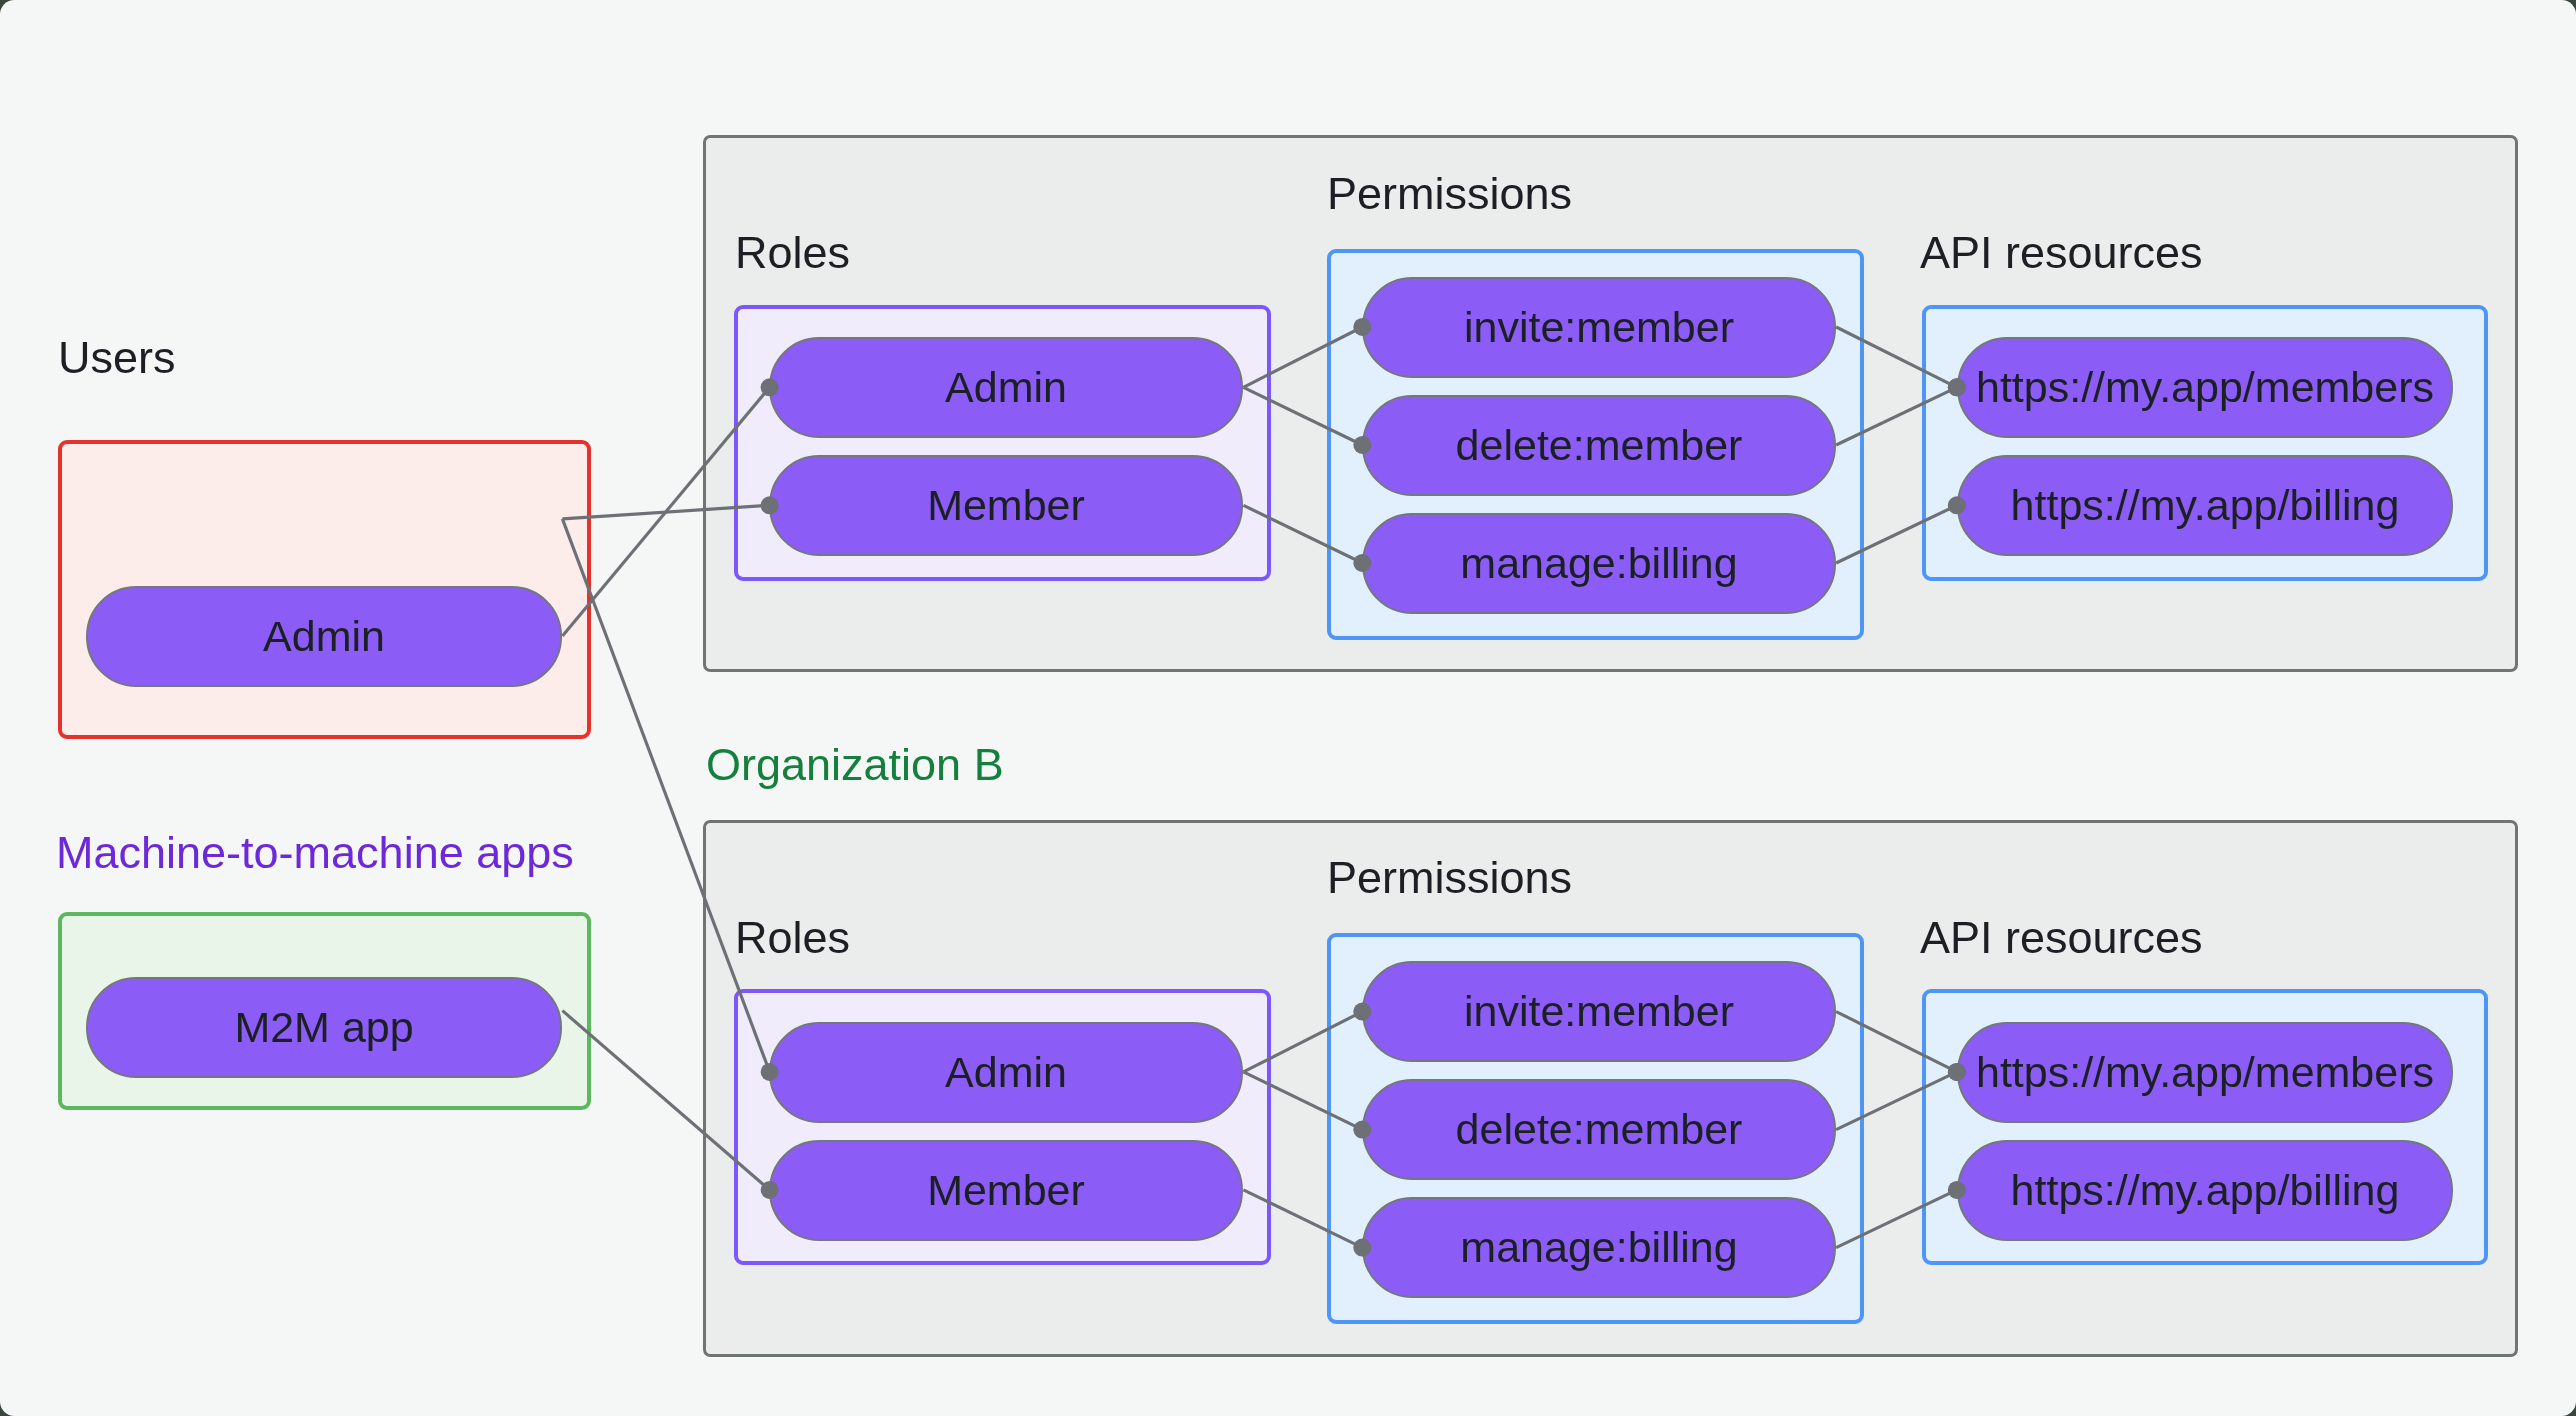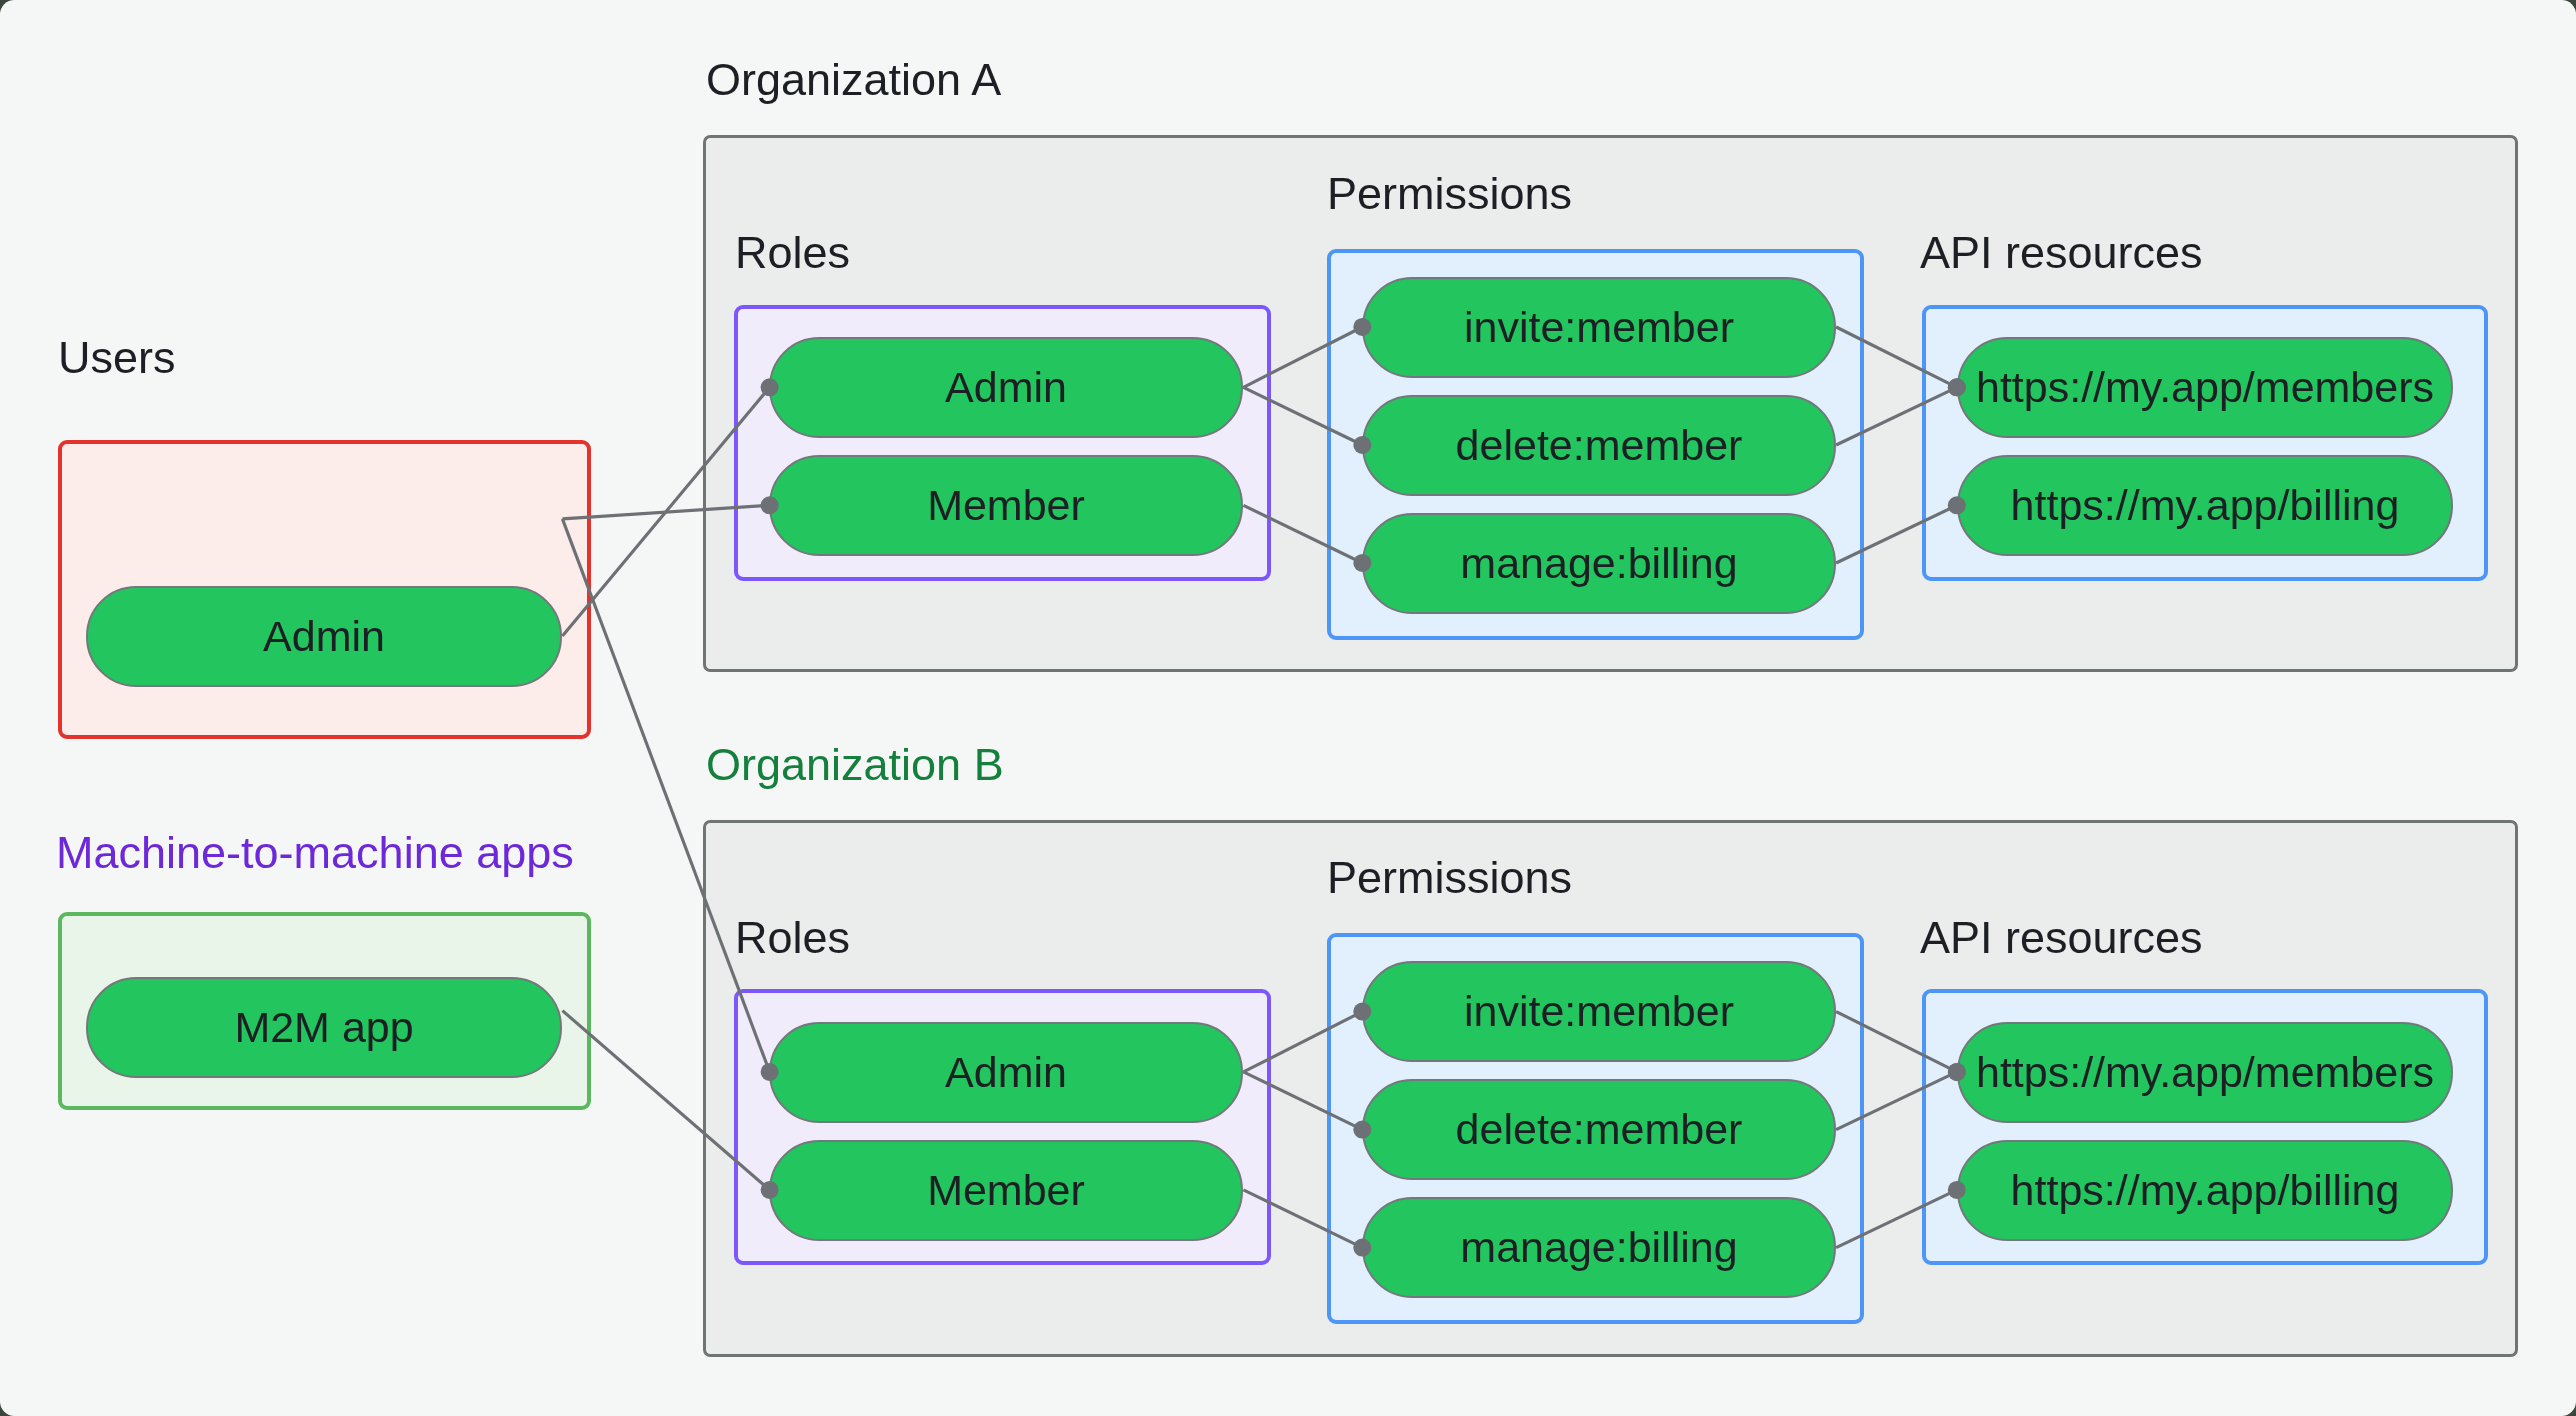--- a/index.html
+++ b/index.html
@@ -29,21 +29,21 @@
     box-sizing: border-box;
     border: 4.5px solid #888;
     border-radius: 9px;
     z-index: 1;
   }
   .orgbox { border-width: 3.6px; border-radius: 7.2px; }
   .node {
     position: absolute;
     box-sizing: border-box;
     height: 101px;
-    background: #22c55e;
+    background: #8b5cf6;
     border: 2.7px solid #74787c;
     border-radius: 50px;
     display: flex;
     align-items: center;
     justify-content: center;
     font-size: 43px;
     font-weight: 500;
     color: #1c2024;
     white-space: nowrap;
     z-index: 2;
@@ -62,21 +62,20 @@
 <div id="canvas" style="background: rgb(245, 247, 246);">
 
   <div class="glabel" style="left: 58px; top: 332px; color: rgb(28, 32, 36);">Users</div>
   <div class="gbox" style="left: 58px; top: 440px; width: 533px; height: 299px; border-color: rgb(228, 51, 45); background: rgb(252, 236, 234);"></div>
   <div class="node" style="left: 86px; top: 586px; width: 476px; border-color: rgb(116, 120, 124); color: rgb(28, 32, 36);">Admin</div>
 
   <div class="glabel" style="left: 56px; top: 827px; color: #6d28d9;">Machine-to-machine apps</div>
   <div class="gbox" style="left: 58px; top: 912px; width: 533px; height: 198px; border-color: rgb(92, 184, 94); background: rgb(233, 245, 233);"></div>
   <div class="node" style="left: 86px; top: 977px; width: 476px; border-color: rgb(116, 120, 124); color: rgb(28, 32, 36);">M2M app</div>
 
-  <div class="glabel" style="left: 706px; top: 54px; color: rgb(28, 32, 36);">Organization A</div>
   <div class="gbox orgbox" style="left: 703px; top: 135px; width: 1815px; height: 537px; border-color: rgb(111, 117, 115); background: rgb(235, 237, 236);"></div>
 
   <div class="glabel" style="left: 735px; top: 227px; color: rgb(28, 32, 36);">Roles</div>
   <div class="gbox" style="left: 734px; top: 305px; width: 537px; height: 276px; border-color: rgb(124, 88, 251); background: rgb(240, 236, 252);"></div>
   <div class="node" style="left: 769px; top: 337px; width: 474px; border-color: rgb(116, 120, 124); color: rgb(28, 32, 36);">Admin</div>
   <div class="node" style="left: 769px; top: 455px; width: 474px; border-color: rgb(116, 120, 124); color: rgb(28, 32, 36);">Member</div>
 
   <div class="glabel" style="left: 1327px; top: 168px; color: rgb(28, 32, 36);">Permissions</div>
   <div class="gbox" style="left: 1327px; top: 249px; width: 537px; height: 391px; border-color: rgb(77, 150, 248); background: rgb(226, 240, 253);"></div>
   <div class="node" style="left: 1362px; top: 277px; width: 474px; border-color: rgb(116, 120, 124); color: rgb(28, 32, 36);">invite:member</div>

